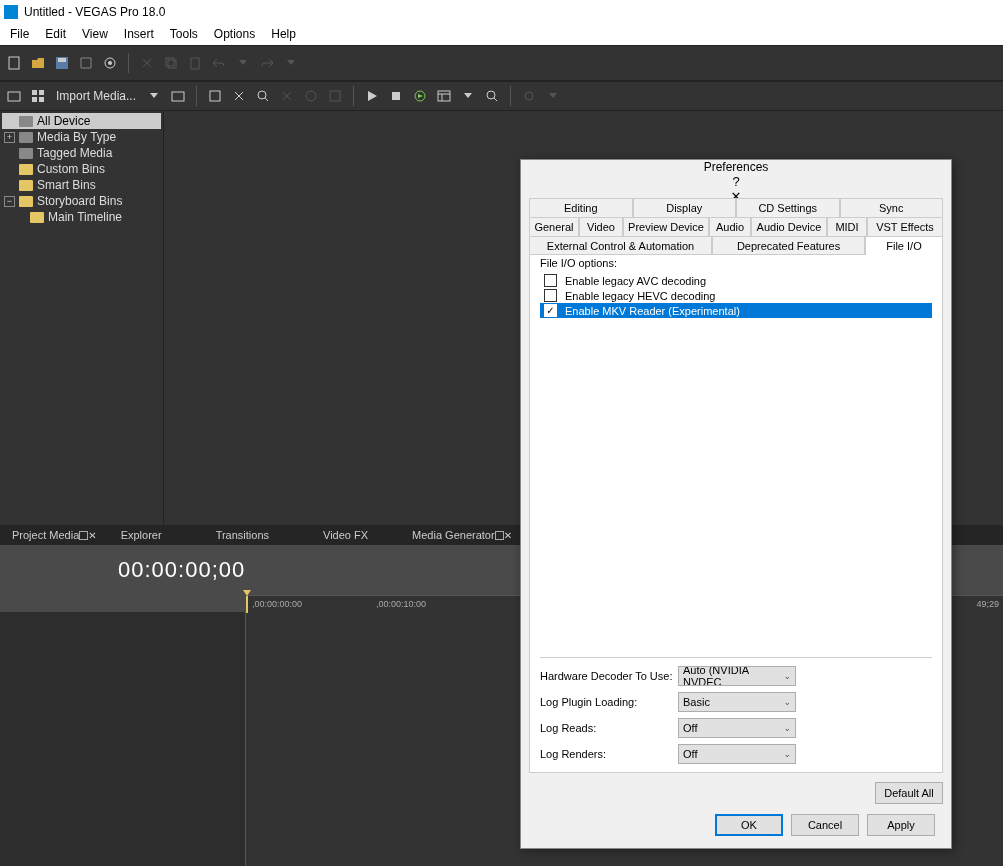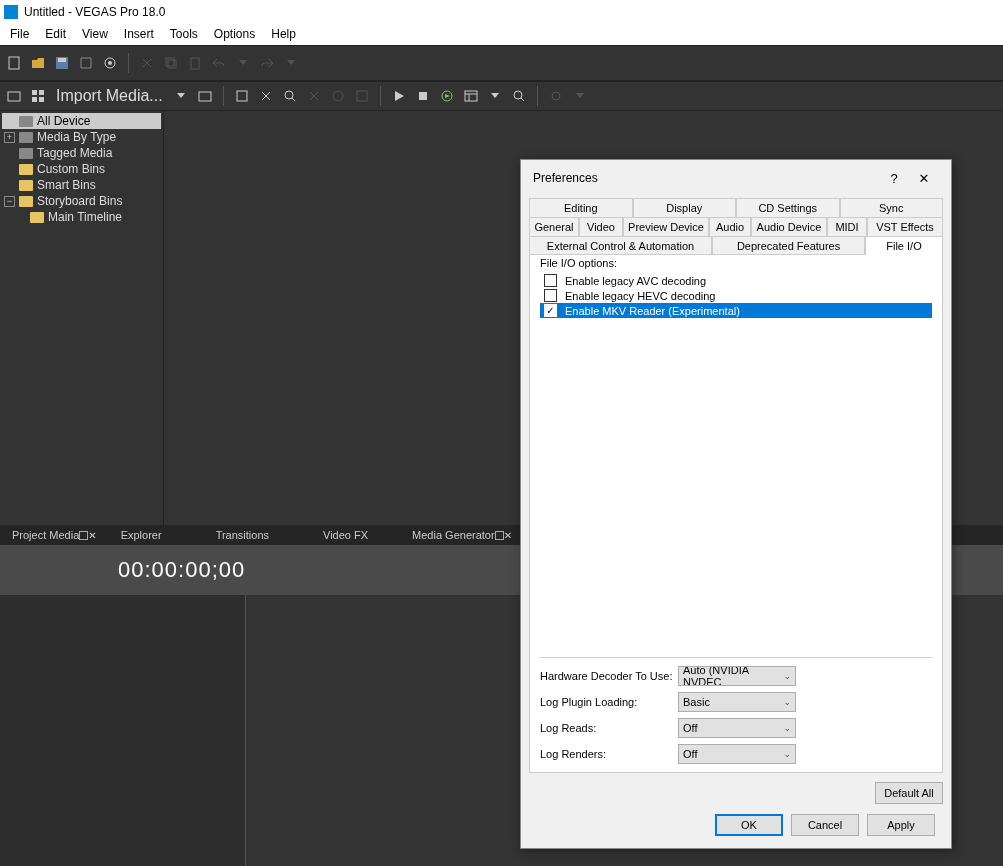--- a/index.html
+++ b/index.html
@@ -9,21 +9,21 @@
 .titlebar { height: 23px; background: #fff; display: flex; align-items: center; padding: 0 4px; font-size: 12px; color: #000; }
 .titlebar .app-icon { width: 14px; height: 14px; background: #0084d6; margin-right: 6px; display: inline-block; }
 
 
 .menubar { height: 22px; background: #fff; display: flex; align-items: center; padding: 0 2px; font-size: 12px; }
 .menubar .menu-item { padding: 2px 8px; cursor: pointer; }
 
 
 .toolbar-dark { height: 36px; background: #333; border-top: 1px solid #222; border-bottom: 1px solid #222; display: flex; align-items: center; padding: 0 4px; gap: 4px; }
 .toolbar-dark .tool-btn { width: 20px; height: 20px; display: flex; align-items: center; justify-content: center; cursor: pointer; color: #ccc; }
-.toolbar-dark .import-label { color: #ddd; font-size: 16px; padding: 0 4px; }
+.toolbar-dark .import-label { color: #ddd; font-size: 12px; padding: 0 4px; }
 .toolbar-dark .sep { width: 1px; height: 20px; background: #555; margin: 0 4px; }
 
 
 .main-area { display: flex; height: 414px; background: #333; }
 .sidebar { width: 163px; background: #333; padding: 2px; font-size: 12px; color: #ddd; }
 .sidebar-item { display: flex; align-items: center; padding: 1px 2px; gap: 4px; cursor: pointer; white-space: nowrap; }
 .sidebar-item.selected { background: #ccc; color: #000; }
 .folder-icon { width: 14px; height: 11px; background: #e6c565; display: inline-block; border-radius: 1px; }
 .folder-icon.dark { background: #888; }
 .expand-box { width: 11px; height: 11px; border: 1px solid #888; display: inline-flex; align-items: center; justify-content: center; font-size: 9px; line-height: 1; color: #ccc; }
@@ -42,21 +42,21 @@
 .ruler { height: 17px; background: #333; border-top: 1px solid #555; position: relative; font-size: 9px; color: #aaa; }
 .ruler .marker { position: absolute; top: 3px; }
 .playhead { position: absolute; left: 246px; top: 0; width: 2px; height: 17px; background: #e6c565; }
 .playhead::before { content: ''; position: absolute; top: -6px; left: -3px; width: 0; height: 0; border-left: 4px solid transparent; border-right: 4px solid transparent; border-top: 6px solid #e6c565; }
 .timeline-body { display: flex; height: 284px; }
 .timeline-left { width: 246px; background: #2d2d2d; border-right: 1px solid #555; }
 .timeline-right { flex: 1; background: #333; }
 
 
 .dialog { position: absolute; left: 520px; top: 159px; width: 432px; height: 690px; background: #f0f0f0; border: 1px solid #888; box-shadow: 2px 2px 10px rgba(0,0,0,0.4); display: flex; flex-direction: column; }
-.dialog-header { height: 36px; display: flex; align-items: center; padding: 0 12px; font-size: 12px; }
+.dialog-header { height: 36px; display: flex; align-items: center; padding: 0 12px; font-size: 12px; flex-direction: column; }
 .dialog-header .title { flex: 1; }
 .dialog-header .hbtn { width: 30px; height: 24px; display: flex; align-items: center; justify-content: center; cursor: pointer; font-size: 13px; }
 
 .dialog-tabs { padding: 2px 8px 0 8px; }
 .tab-row { display: flex; }
 .tab-row .dtab { font-size: 11px; padding: 3px 0; border: 1px solid #ccc; border-bottom: none; background: #f0f0f0; cursor: pointer; text-align: center; }
 .tab-row .dtab.active { background: #fff; position: relative; z-index: 2; }
 .tab-row.row1 .dtab { flex: 1; }
 .tab-row.row2 .dtab:nth-child(1) { width: 50px; }
 .tab-row.row2 .dtab:nth-child(2) { width: 44px; }
@@ -341,20 +341,29 @@
     <span>Media Generator</span>
     <span class="maxicon"></span>
     <span class="close-x">✕</span>
   </div>
 </div>
 
 <div class="timeline-area">
   <div class="time-header">
     <span class="time-label">00:00:00;00</span>
   </div>
+  <div style="display:flex">
+    <div style="width:246px;height:17px;background:#4a4a4a"></div>
+    <div class="ruler" style="flex:1">
+      <div class="playhead" style="left:0"></div>
+      <span class="marker" style="left:6px">,00:00:00:00</span>
+      <span class="marker" style="left:130px">,00:00:10:00</span>
+      <span class="marker" style="right:4px">49;29</span>
+    </div>
+  </div>
   <div class="timeline-body">
     <div class="timeline-left"></div>
     <div class="timeline-right"></div>
   </div>
 </div>
 
 <div class="dialog">
   <div class="dialog-header">
     <span class="title">Preferences</span>
     <div class="hbtn">?</div>

